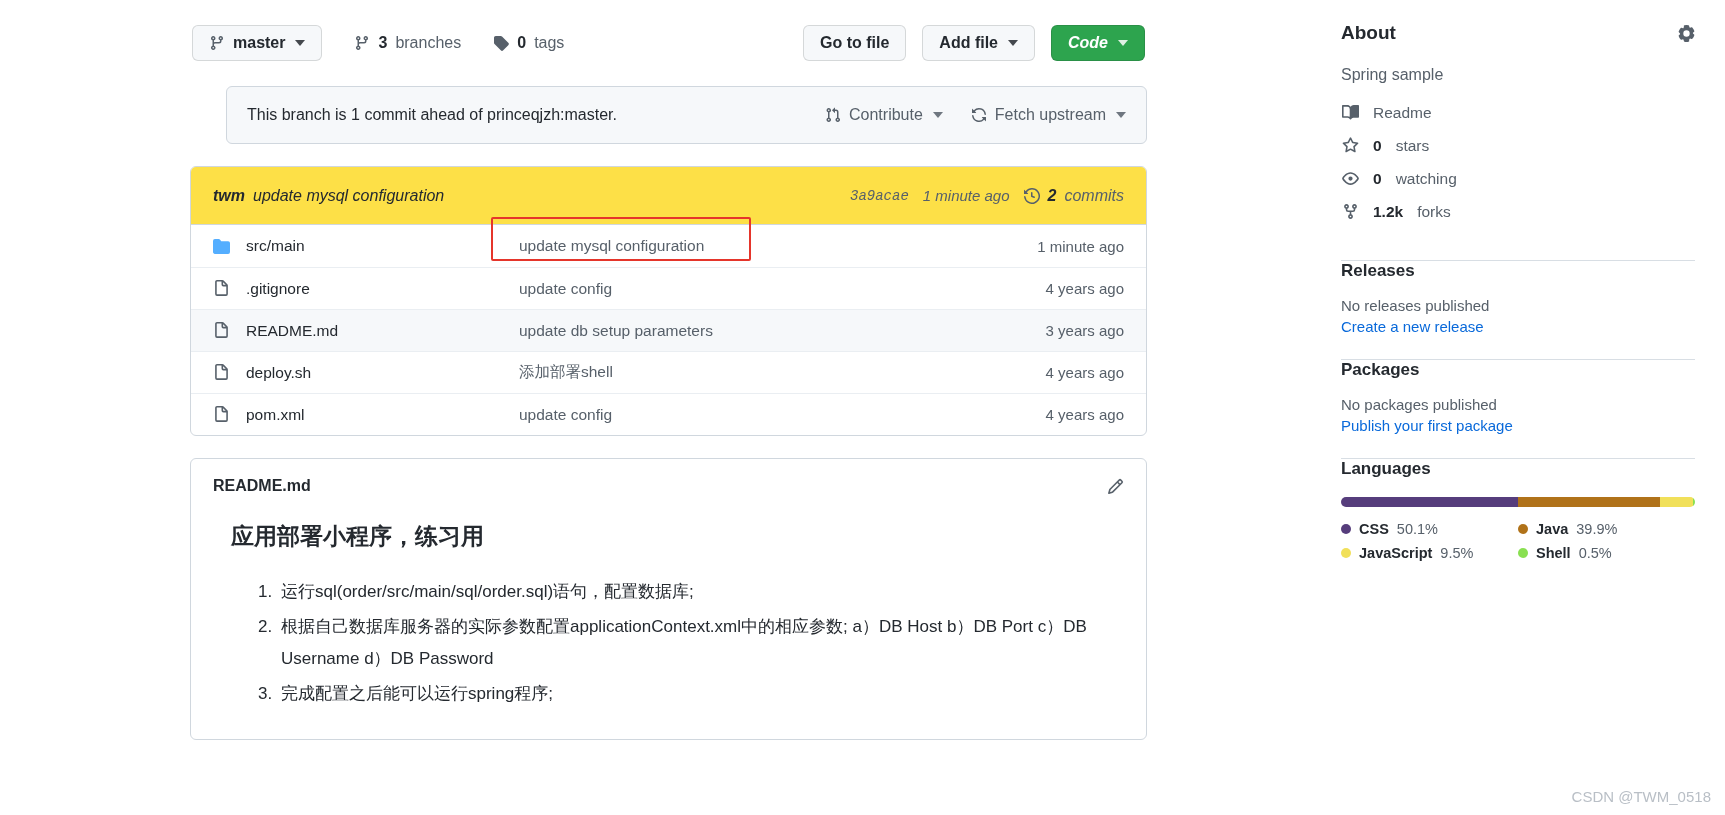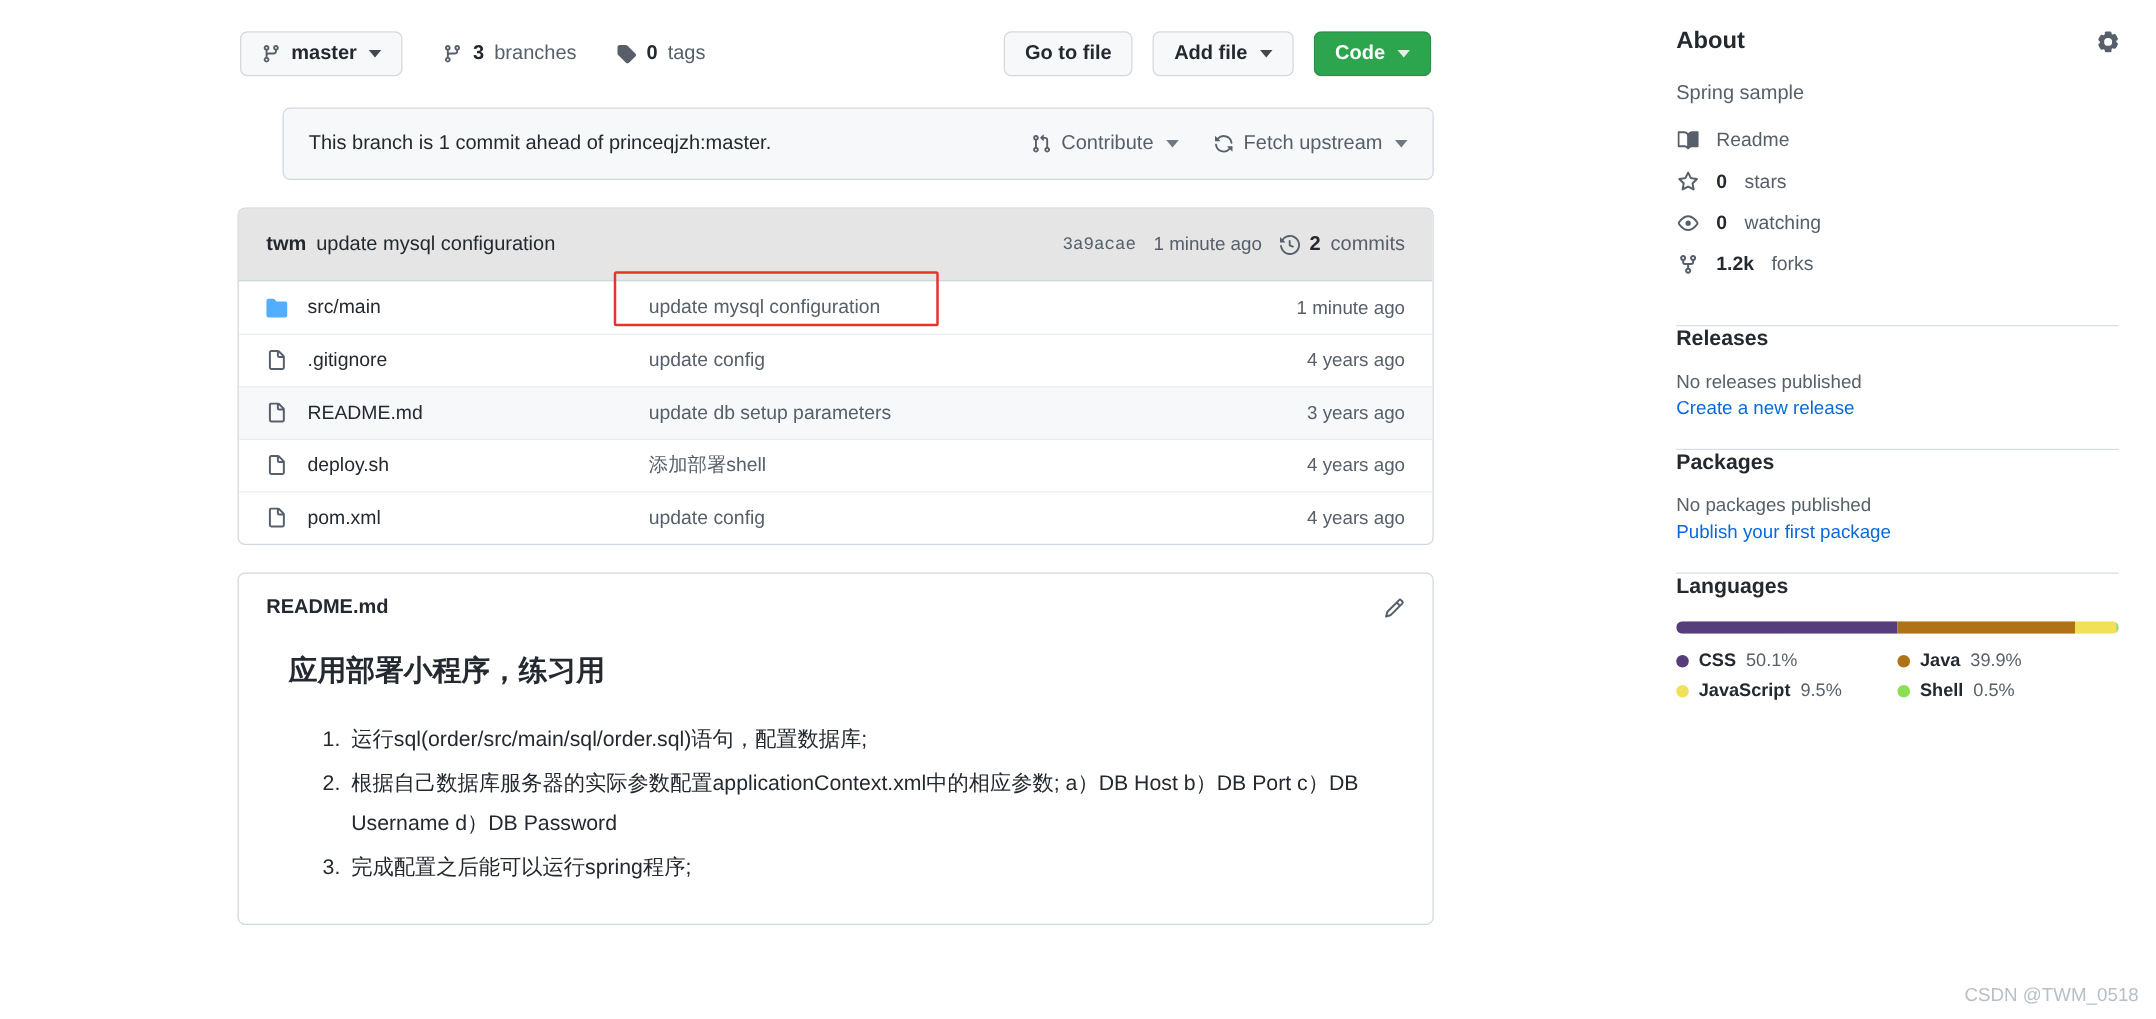--- a/index.html
+++ b/index.html
@@ -46,20 +46,21 @@
     line-height: 20px;
   }
   .btn-plain {
     background: #f6f8fa;
   }
   .btn-green {
     background: #2da44e;
     border: 1px solid rgba(27,31,36,0.15);
     color: #ffffff;
     font-weight: bold;
+    font-style: italic;
   }
   .caret {
     display: inline-block;
     width: 0; height: 0;
     border-left: 5px solid transparent;
     border-right: 5px solid transparent;
     border-top: 6px solid currentColor;
     margin-left: 2px;
     opacity: .85;
   }
@@ -107,28 +108,29 @@
 
   
   .filebox {
     margin-top: 22px;
     border: 1px solid #d0d7de;
     border-radius: 6px;
     overflow: hidden;
     background: #ffffff;
   }
   .commit-head {
-    background: #e5e5e5;
+    background: #fde047;
     border-bottom: 1px solid #d0d7de;
     height: 58px;
     display: flex;
     align-items: center;
     padding: 0 22px;
     font-size: 16px;
     color: #57606a;
+    font-style: italic;
   }
   .commit-head .author { font-weight: bold; color: #24292f; margin-right: 8px; }
   .commit-head .msg { color: #24292f; }
   .commit-head .right {
     margin-left: auto;
     display: flex;
     align-items: center;
     gap: 14px;
   }
   .sha {

